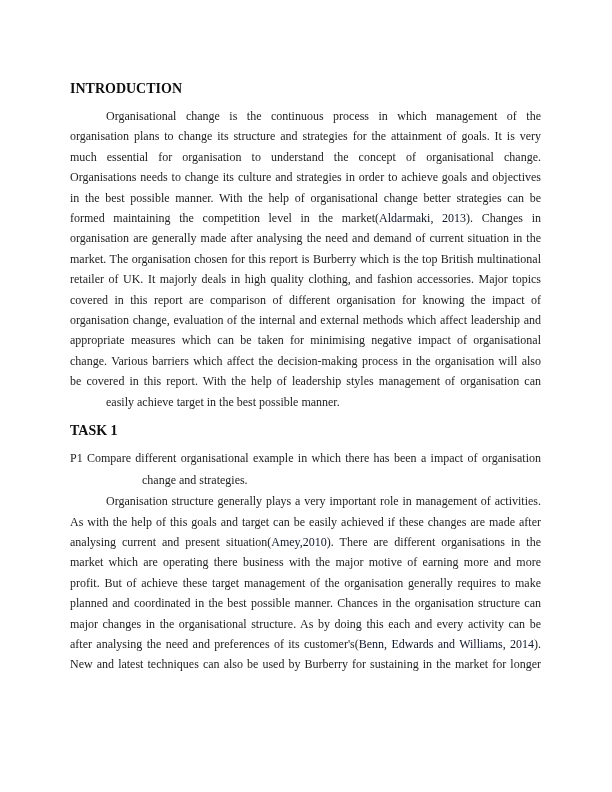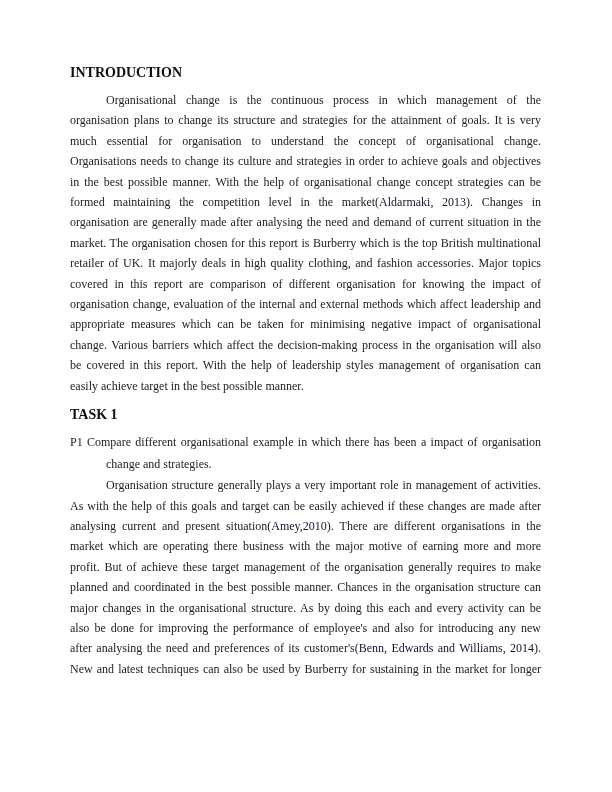--- a/index.html
+++ b/index.html
@@ -7,60 +7,60 @@
     position: relative;
     width: 612px;
     height: 792px;
     background: #ffffff;
     overflow: hidden;
     font-family: "Liberation Serif", "DejaVu Serif", serif;
   }
   .content {
     position: absolute;
     left: 70px;
-    top: 64px;
+    top: 80px;
     width: 471px;
     color: #222222;
     font-size: 12px;
   }
   .heading {
     font-weight: bold;
     font-size: 14px;
     line-height: 17px;
     color: #0f0f0f;
   }
   .heading.task { margin-top: 10px; }
   .para { margin-top: 9px; }
   #para-task { margin-top: 0px; }
   .tl {
     text-align: justify;
     text-align-last: justify;
     line-height: 20.4px;
     white-space: normal;
   }
-  .tl.ns { text-align-last: left; }
+  .tl.ns { text-align-last: left; margin-left: 36px; }
   .tl.ind { text-indent: 36px; }
   #p1-heading .tl {
     line-height: 21.5px;
     text-underline-offset: 2px;
   }
   .cite { color: #0f172a; }
 </style>
 </head>
 <body>
 
 <div class="page">
   <div class="content">
     <div class="heading">INTRODUCTION</div>
     <div class="para" id="para-intro">
         <div class="tl ind"><span>Organisational change is the continuous process in which management of the</span></div>
         <div class="tl"><span>organisation plans to change its structure and strategies for the attainment of goals. It is very</span></div>
         <div class="tl"><span>much essential for organisation to understand the concept of organisational change.</span></div>
         <div class="tl"><span>Organisations needs to change its culture and strategies in order to achieve goals and objectives</span></div>
-        <div class="tl"><span>in the best possible manner. With the help of organisational change concept strategies can be</span></div>
+        <div class="tl"><span>in the best possible manner. With the help of organisational change better strategies can be</span></div>
         <div class="tl"><span>formed maintaining the competition level in the market(</span><span class="cite">Aldarmaki, 2013</span><span>). Changes in</span></div>
         <div class="tl"><span>organisation are generally made after analysing the need and demand of current situation in the</span></div>
         <div class="tl"><span>market. The organisation chosen for this report is Burberry which is the top British multinational</span></div>
         <div class="tl"><span>retailer of UK. It majorly deals in high quality clothing, and fashion accessories. Major topics</span></div>
         <div class="tl"><span>covered in this report are comparison of different organisation for knowing the impact of</span></div>
         <div class="tl"><span>organisation change, evaluation of the internal and external methods which affect leadership and</span></div>
         <div class="tl"><span>appropriate measures which can be taken for minimising negative impact of organisational</span></div>
         <div class="tl"><span>change. Various barriers which affect the decision-making process in the organisation will also</span></div>
         <div class="tl"><span>be covered in this report. With the help of leadership styles management of organisation can</span></div>
         <div class="tl ns"><span>easily achieve target in the best possible manner.</span></div>
@@ -71,18 +71,17 @@
         <div class="tl ns ind"><span>change and strategies.</span></div>
       </div>
     <div class="para" id="para-task">
         <div class="tl ind"><span>Organisation structure generally plays a very important role in management of activities.</span></div>
         <div class="tl"><span>As with the help of this goals and target can be easily achieved if these changes are made after</span></div>
         <div class="tl"><span>analysing current and present situation(</span><span class="cite">Amey,2010</span><span>). There are different organisations in the</span></div>
         <div class="tl"><span>market which are operating there business with the major motive of earning more and more</span></div>
         <div class="tl"><span>profit. But of achieve these target management of the organisation generally requires to make</span></div>
         <div class="tl"><span>planned and coordinated in the best possible manner. Chances in the organisation structure can</span></div>
         <div class="tl"><span>major changes in the organisational structure. As by doing this each and every activity can be</span></div>
-        <div class="tl"><span>also be done for improving the performance of employee's and also for introducing any new</span></div>
         <div class="tl"><span>after analysing the need and preferences of its customer's(</span><span class="cite">Benn, Edwards and Williams, 2014</span><span>).</span></div>
         <div class="tl"><span>New and latest techniques can also be used by Burberry for sustaining in the market for longer</span></div>
       </div>
   </div>
 </div>
 
 </body></html>

